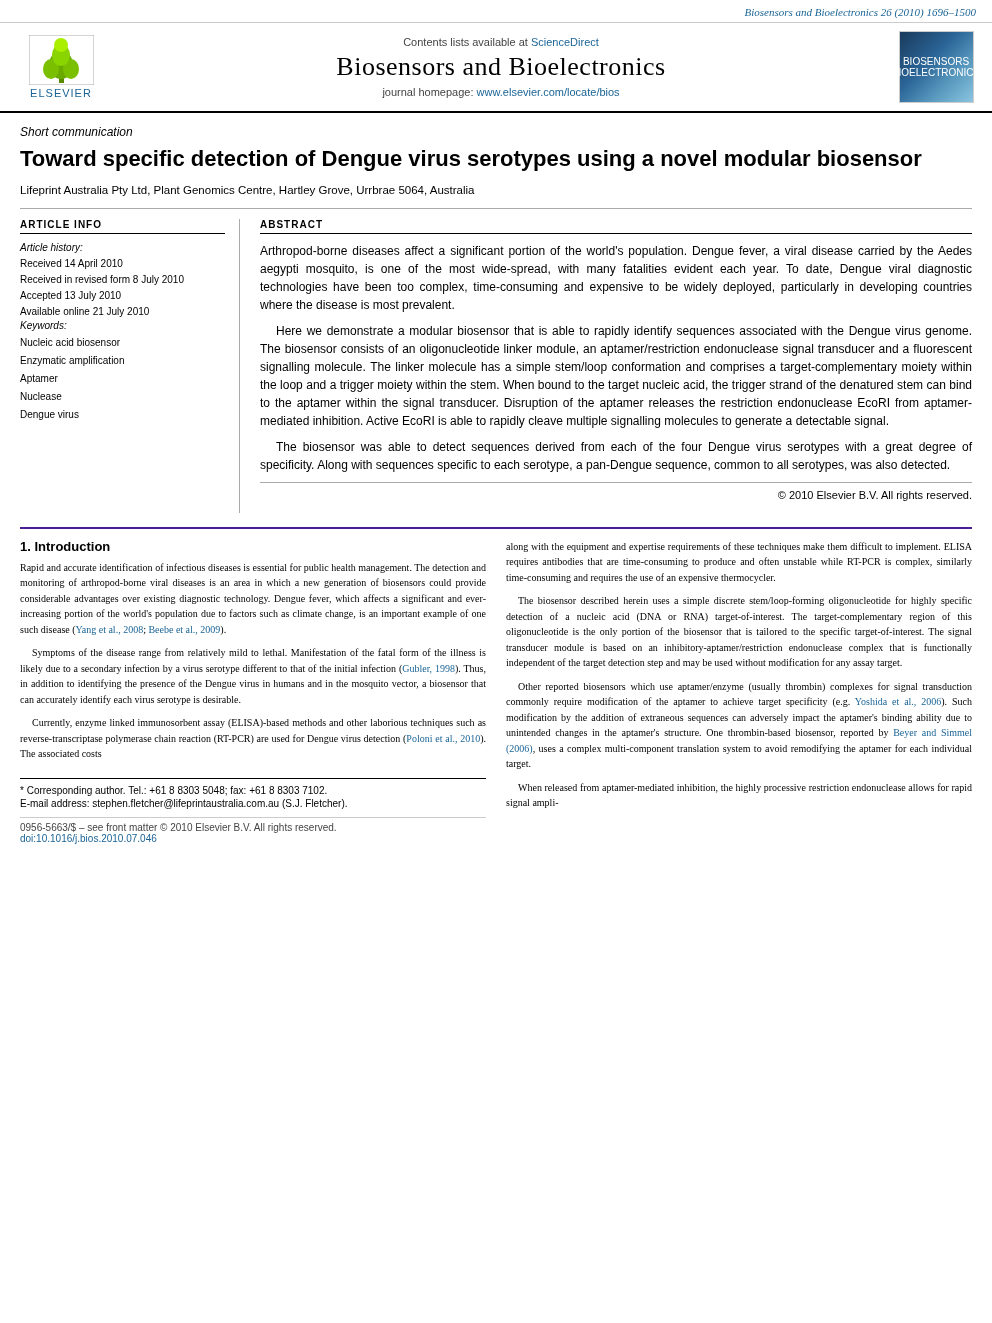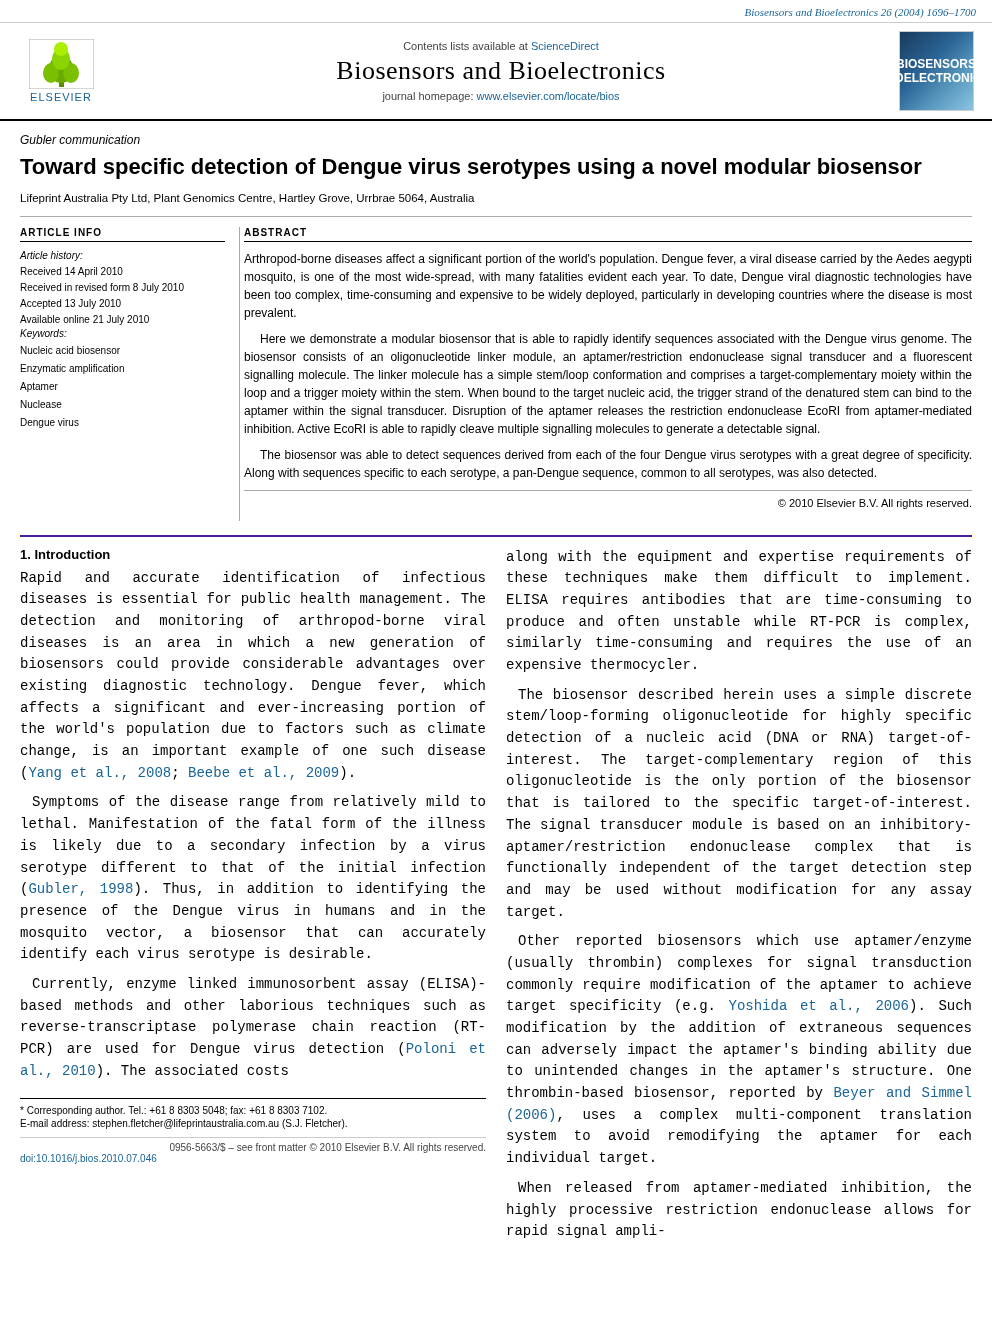--- a/index.html
+++ b/index.html
@@ -90,31 +90,31 @@
     }
     .journal-thumb {
       width: 80px;
       flex-shrink: 0;
       display: flex;
       align-items: center;
       justify-content: center;
     }
     .thumb-box {
       width: 75px;
-      height: 80px;
+      height: 72px;
       background: linear-gradient(135deg, #1a3a5c 0%, #2a6496 40%, #5a9abf 70%, #8bc4e0 100%);
       border: 1px solid #ccc;
       display: flex;
       align-items: center;
       justify-content: center;
-      font-size: 12px;
+      font-size: 10px;
       color: #fff;
       text-align: center;
       font-family: Arial, sans-serif;
-      font-weight: bold;
+      font-weight: normal;
       padding: 4px;
     }
 
     
     .article-body {
       padding: 12px 20px 20px 20px;
     }
 
     
     .article-type {
@@ -145,21 +145,21 @@
     .affiliation {
       font-size: 11.5px;
       font-family: Arial, sans-serif;
       color: #000;
       margin-bottom: 12px;
     }
 
     
     .two-col {
       display: flex;
-      gap: 4px;
+      gap: 20px;
       border-top: 1px solid #aaa;
       padding-top: 10px;
     }
     .left-col {
       width: 220px;
       flex-shrink: 0;
       border-right: 1px solid #aaa;
       padding-right: 14px;
     }
     .right-col {
@@ -251,22 +251,22 @@
     }
 
     .section-heading {
       font-size: 13px;
       font-weight: bold;
       font-family: Arial, sans-serif;
       color: #000;
       margin-bottom: 6px;
     }
     .body-text {
-      font-size: 14px;
-      font-family: Liberation Mono, monospace;
+      font-size: 10px;
+      font-family: Liberation Serif, serif;
       line-height: 1.55;
       text-align: justify;
       color: #000;
     }
     .body-text p {
       margin-bottom: 8px;
       text-indent: 12px;
     }
     .body-text p:first-child {
       text-indent: 0;
@@ -284,21 +284,21 @@
       font-size: 10px;
       font-family: Arial, sans-serif;
       color: #000;
     }
     .footnote-line {
       margin-bottom: 2px;
     }
     .footer-bottom {
       margin-top: 8px;
       display: flex;
-      justify-content: flex-end;
+      justify-content: flex-start;
       font-size: 10px;
       font-family: Arial, sans-serif;
       color: #444;
       border-top: 1px solid #ccc;
       padding-top: 4px;
     }
     .doi-line a {
       color: #1a6496;
       text-decoration: none;
     }
@@ -308,21 +308,21 @@
       width: 65px;
       height: 50px;
     }
   </style>
 </head>
 <body>
 
 <div class="page">
 
   <div class="top-banner">
-    <a href="#">Biosensors and Bioelectronics 26 (2004) 1696–1700</a>
+    <a href="#">Biosensors and Bioelectronics 26 (2010) 1696–1500</a>
   </div>
 
   <div class="journal-header">
 
     <div class="elsevier-logo">
       <svg class="elsevier-tree" viewBox="0 0 65 50">
 
         <rect x="30" y="38" width="5" height="10" fill="#5a8a00"></rect>
         <ellipse cx="32" cy="30" rx="12" ry="14" fill="#6aaa00"></ellipse>
         <ellipse cx="22" cy="34" rx="8" ry="10" fill="#7abf00"></ellipse>
@@ -348,21 +348,21 @@
     </div>
 
     <div class="journal-thumb">
       <div class="thumb-box">BIOSENSORS
 BIOELECTRONICS</div>
     </div>
   </div>
 
   <div class="article-body">
 
-    <div class="article-type">Gubler communication</div>
+    <div class="article-type">Short communication</div>
 
     <div class="article-title">Toward specific detection of Dengue virus serotypes using a novel modular biosensor</div>
 
 
     <div class="affiliation">Lifeprint Australia Pty Ltd, Plant Genomics Centre, Hartley Grove, Urrbrae 5064, Australia</div>
 
     <div class="two-col">
 
       <div class="left-col">
         <div class="section-title">ARTICLE INFO</div>

